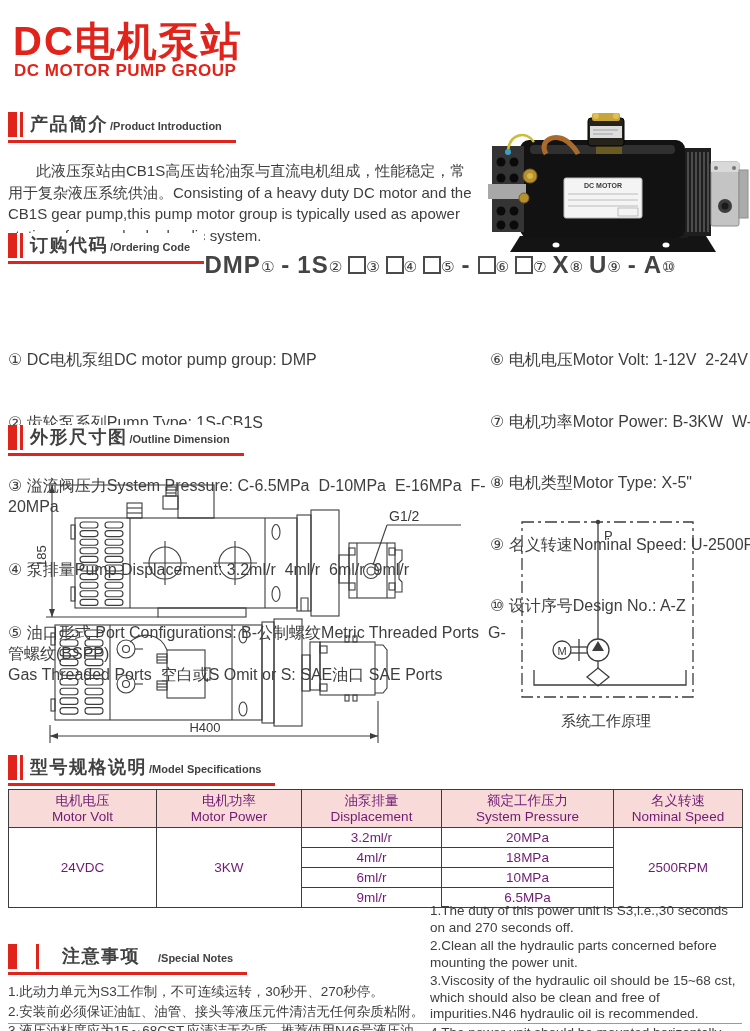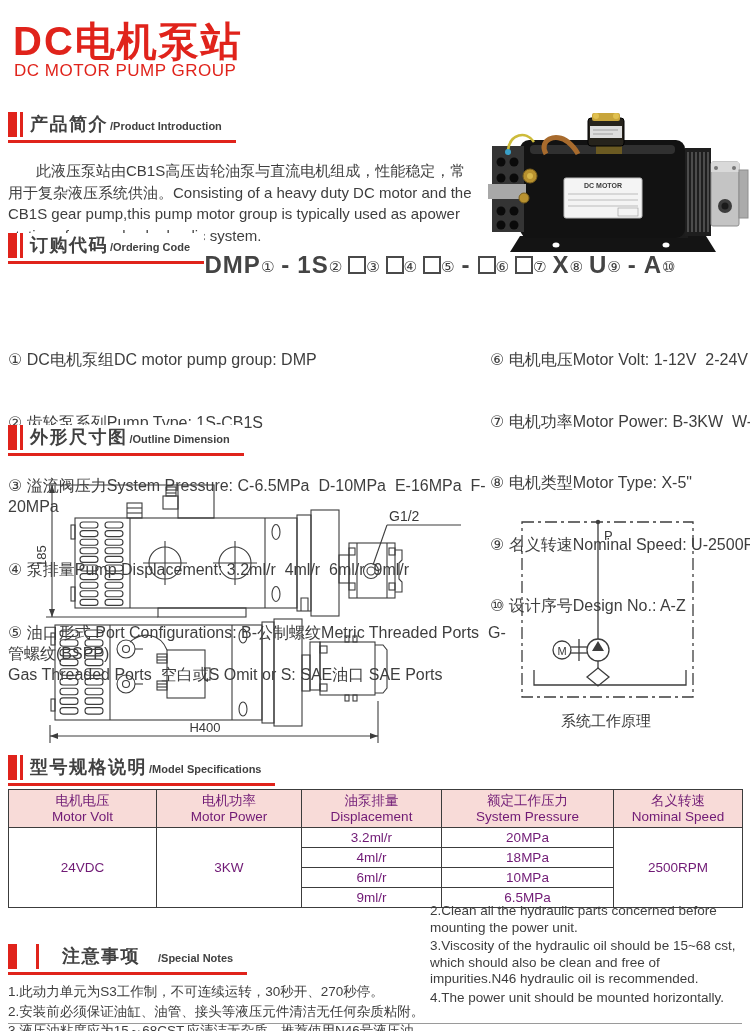--- a/index.html
+++ b/index.html
@@ -12,21 +12,21 @@
   html,body{margin:0;padding:0;}
   body{
     width:750px;height:1031px;position:relative;background:#fff;
     font-family:"Liberation Sans","DejaVu Sans",sans-serif;color:var(--ink);
     overflow:hidden;
   }
   .abs{position:absolute;}
 
   
   .title-cn{left:13px;top:14px;font-size:40px;font-weight:bold;color:var(--red);letter-spacing:2px;}
-  .title-en{left:14px;top:61px;font-size:17px;font-weight:normal;color:var(--red);letter-spacing:0.5px;}
+  .title-en{left:14px;top:61px;font-size:17px;font-weight:bold;color:var(--red);letter-spacing:0.5px;}
 
   
   .sec{position:absolute;display:flex;align-items:flex-end;border-bottom:3px solid var(--red);padding:0 14px 3px 0;background:#fff;}
   .sec .b1{width:9px;height:25px;background:var(--red);margin-right:3px;}
   .sec .b2{width:3px;height:25px;background:var(--red);margin-right:7px;}
   .sec .cn{font-size:18px;font-weight:bold;color:#414141;letter-spacing:1.5px;line-height:25px;}
   .sec .en{font-size:11px;font-weight:bold;color:#414141;margin-left:2px;line-height:21px;}
 
   
   .intro-p{left:8px;top:145px;width:470px;font-size:15px;line-height:21.5px;text-indent:28px;color:var(--ink);}
@@ -498,18 +498,19 @@
   <span class="en">/Special Notes</span>
 </div>
 
 <div class="abs notes-cn">
   <p>1.此动力单元为S3工作制，不可连续运转，30秒开、270秒停。</p>
   <p>2.安装前必须保证油缸、油管、接头等液压元件清洁无任何杂质粘附。</p>
   <p>3.液压油粘度应为15～68CST,应清洁无杂质，推荐使用N46号液压油。</p>
 
 </div>
 <div class="abs notes-en">
+  <p>1.The duty of this power unit is S3,i.e.,30 seconds on and 270 seconds off.</p>
   <p>2.Clean all the hydraulic parts concerned before mounting the power unit.</p>
   <p>3.Viscosity of the hydraulic oil should be 15~68 cst, which should also be clean and free of impurities.N46 hydraulic oil is recommended.</p>
   <p>4.The power unit should be mounted horizontally.</p>
 </div>
 
 <div class="abs footer-rule"></div>
 
 </body></html>

